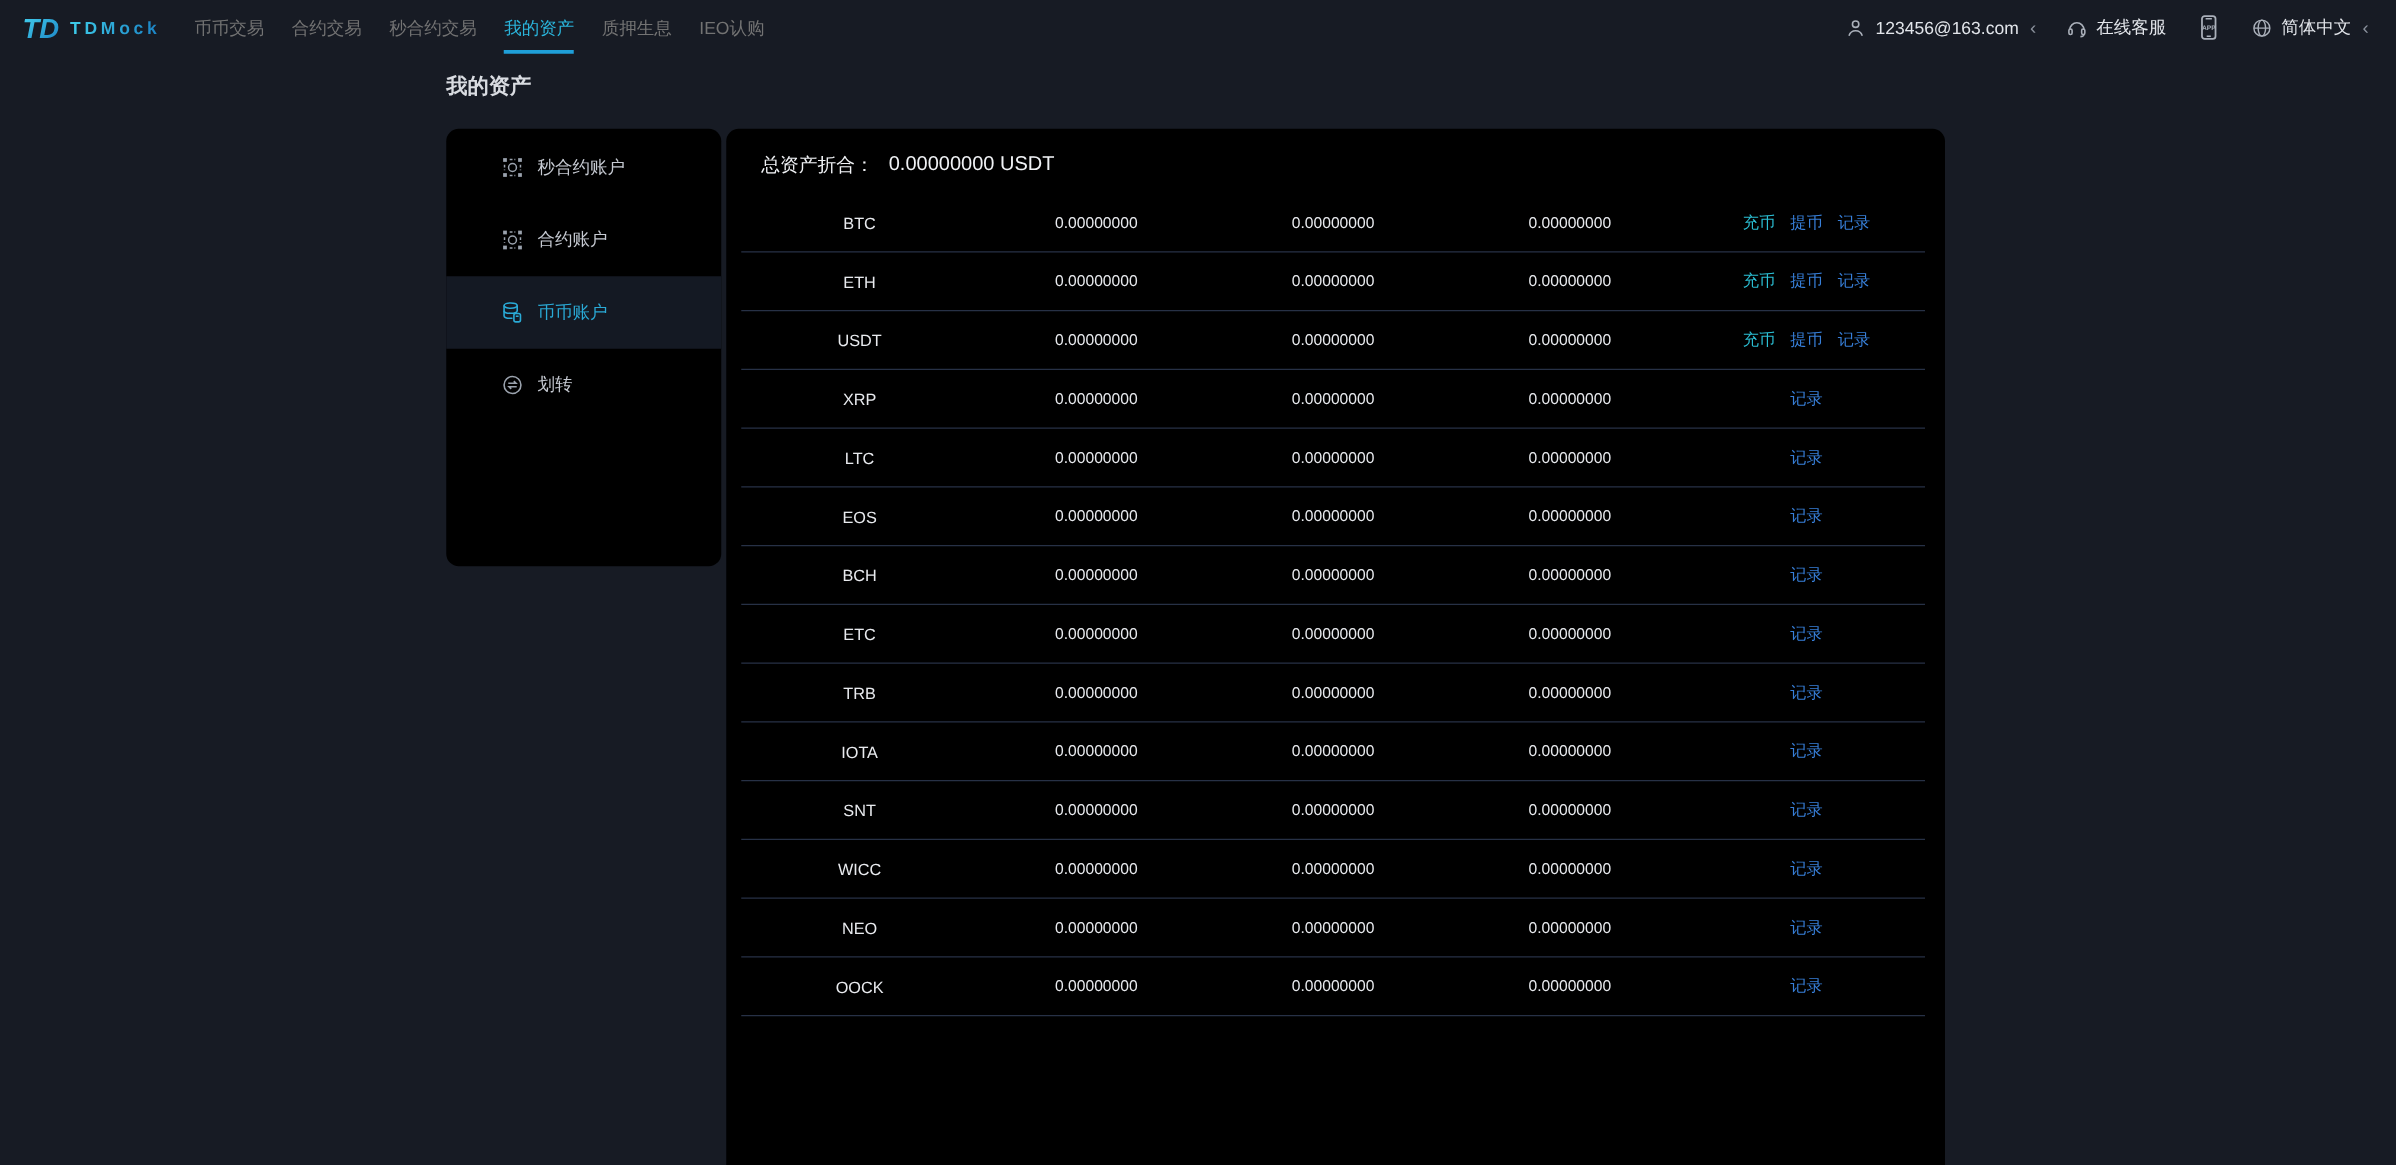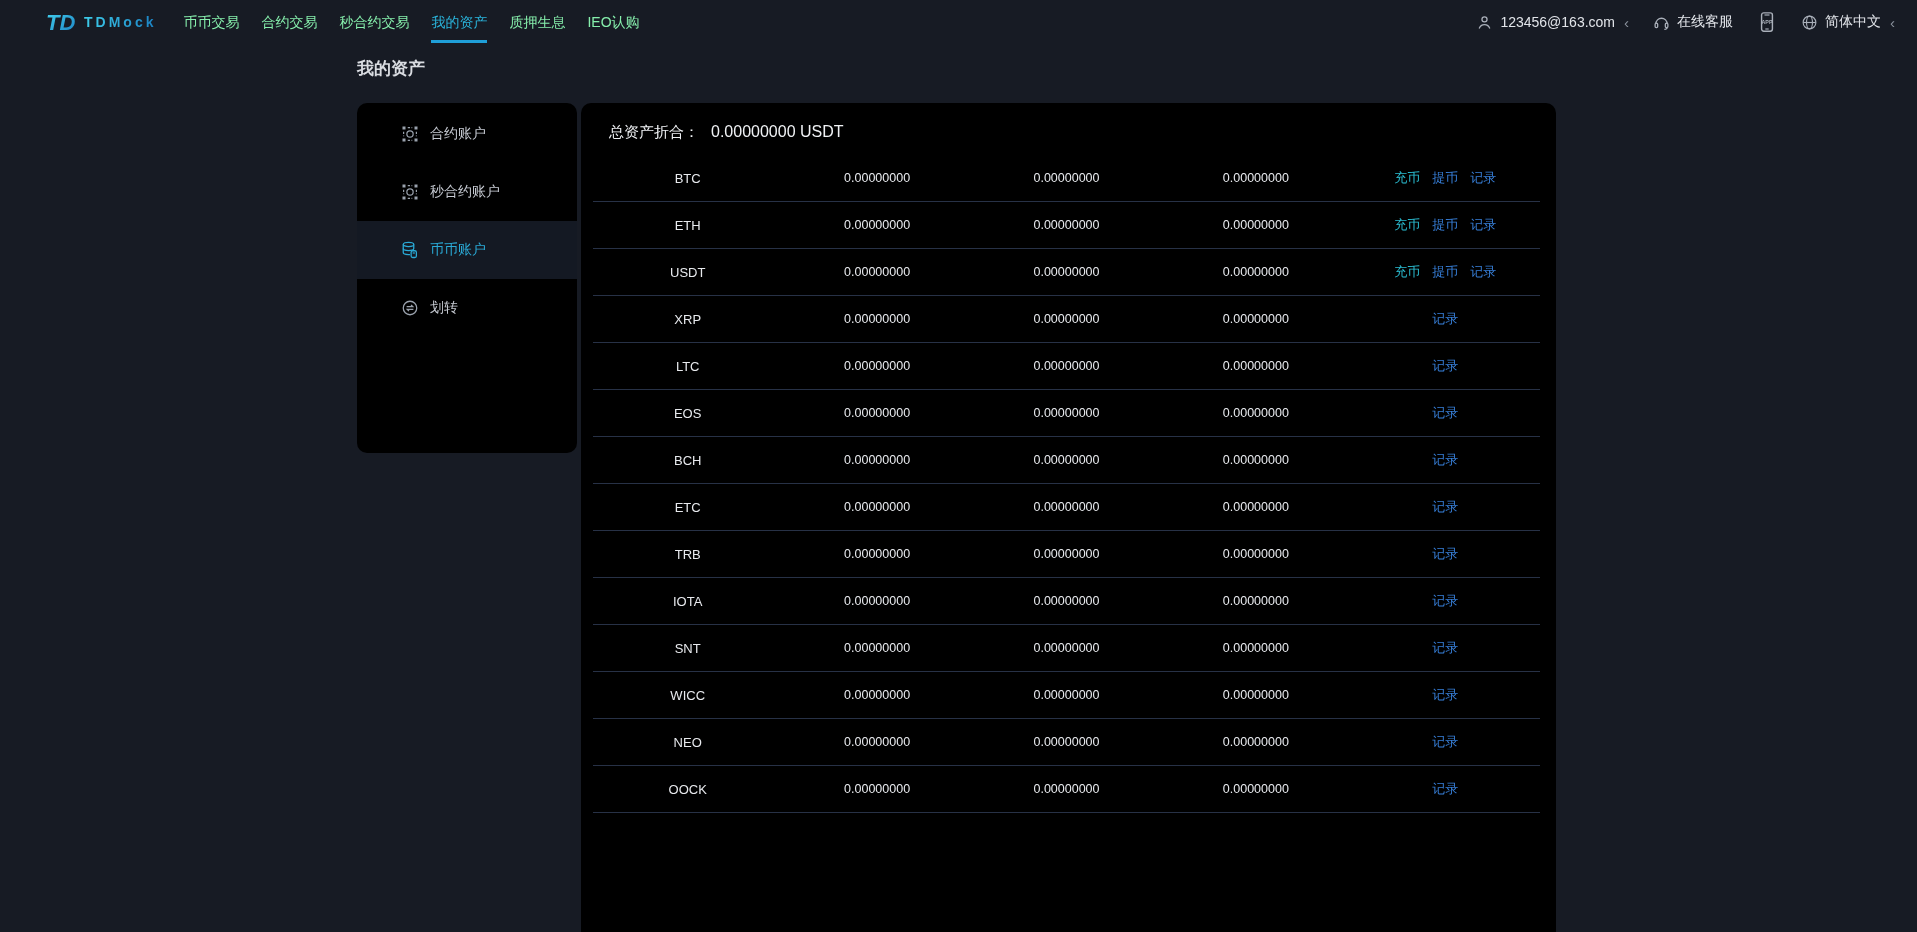--- a/index.html
+++ b/index.html
@@ -9,36 +9,35 @@
     color: #e6e8eb;
     font-family: "Liberation Sans", sans-serif;
   }
 
   
   .topbar {
     height: 44px;
     display: flex;
     align-items: center;
     padding: 0 22px 0 18px;
-    margin-left: 28px;
   }
   .logo { display: flex; align-items: center; gap: 8px; cursor: pointer; }
   .logo-text {
     font-size: 14px;
     font-weight: bold;
     letter-spacing: 3px;
     background: linear-gradient(90deg, #3ecdea, #1b82c4);
     -webkit-background-clip: text;
     background-clip: text;
     color: transparent;
   }
   .nav { display: flex; align-items: center; margin-left: 16px; height: 44px; }
   .nav-item {
     font-size: 14px;
-    color: #86efac;
+    color: #737373;
     margin: 0 11px;
     height: 44px;
     line-height: 44px;
     cursor: pointer;
     position: relative;
     white-space: nowrap;
   }
   .nav-item.active { color: #2ab5dc; }
   .nav-item.active::after {
     content: '';
@@ -212,34 +211,34 @@
         <span class="s-icon">
           <svg width="18" height="18" viewBox="0 0 24 24" fill="none" stroke="currentColor" stroke-width="1.6">
             <rect x="2" y="2" width="4" height="4" fill="currentColor" stroke="none"></rect>
             <rect x="18" y="2" width="4" height="4" fill="currentColor" stroke="none"></rect>
             <rect x="2" y="18" width="4" height="4" fill="currentColor" stroke="none"></rect>
             <rect x="18" y="18" width="4" height="4" fill="currentColor" stroke="none"></rect>
             <path d="M9 3.5h6M9 20.5h6M3.5 9v6M20.5 9v6" stroke-dasharray="3 2"></path>
             <circle cx="12" cy="12" r="4.2"></circle>
           </svg>
         </span>
-        <span>合约账户</span>
+        <span>秒合约账户</span>
       </div>
       <div class="sidebar-item">
         <span class="s-icon">
           <svg width="18" height="18" viewBox="0 0 24 24" fill="none" stroke="currentColor" stroke-width="1.6">
             <rect x="2" y="2" width="4" height="4" fill="currentColor" stroke="none"></rect>
             <rect x="18" y="2" width="4" height="4" fill="currentColor" stroke="none"></rect>
             <rect x="2" y="18" width="4" height="4" fill="currentColor" stroke="none"></rect>
             <rect x="18" y="18" width="4" height="4" fill="currentColor" stroke="none"></rect>
             <path d="M9 3.5h6M9 20.5h6M3.5 9v6M20.5 9v6" stroke-dasharray="3 2"></path>
             <circle cx="12" cy="12" r="4.2"></circle>
           </svg>
         </span>
-        <span>秒合约账户</span>
+        <span>合约账户</span>
       </div>
       <div class="sidebar-item active">
         <span class="s-icon">
           <svg width="18" height="18" viewBox="0 0 24 24" fill="none" stroke="currentColor" stroke-width="1.7">
             <ellipse cx="10" cy="4.6" rx="7" ry="2.8"></ellipse>
             <path d="M3 4.6v5.4c0 1.55 3.1 2.8 7 2.8s7-1.25 7-2.8V4.6"></path>
             <path d="M3 10v5.4c0 1.55 3.1 2.8 7 2.8 .7 0 1.4-.04 2-.12"></path>
             <rect x="13.5" y="13" width="7" height="9" rx="2"></rect>
             <line x1="15.5" y1="16" x2="18.5" y2="16"></line>
           </svg>

